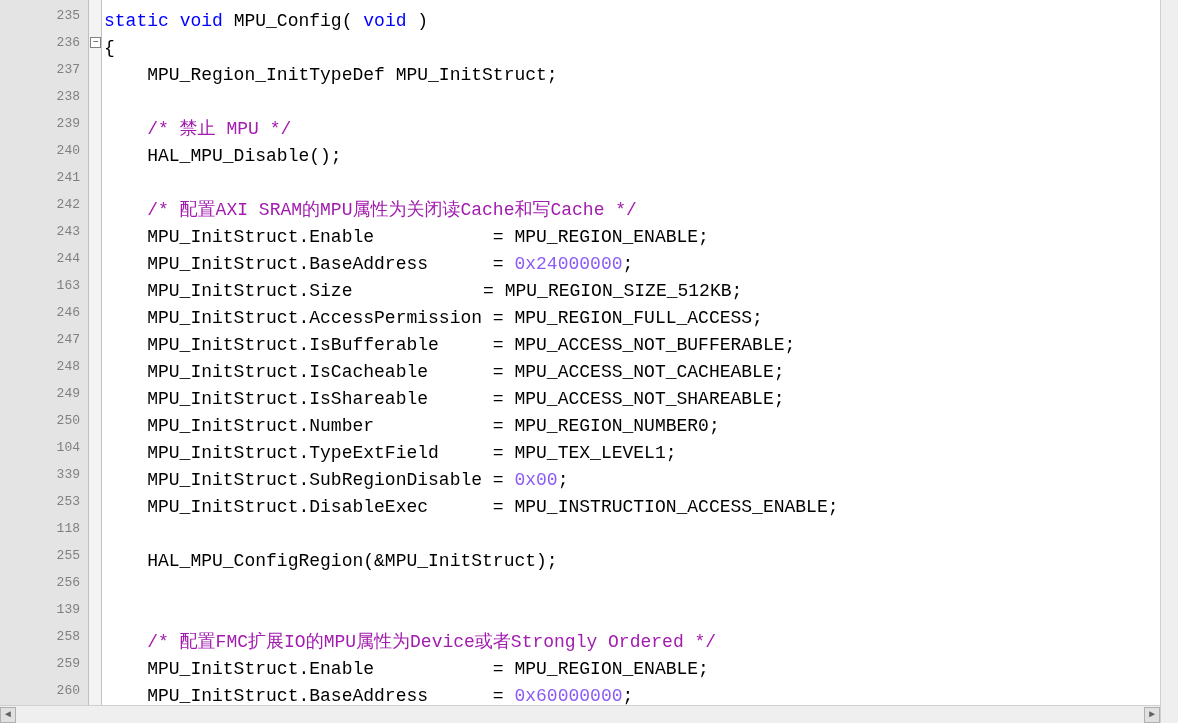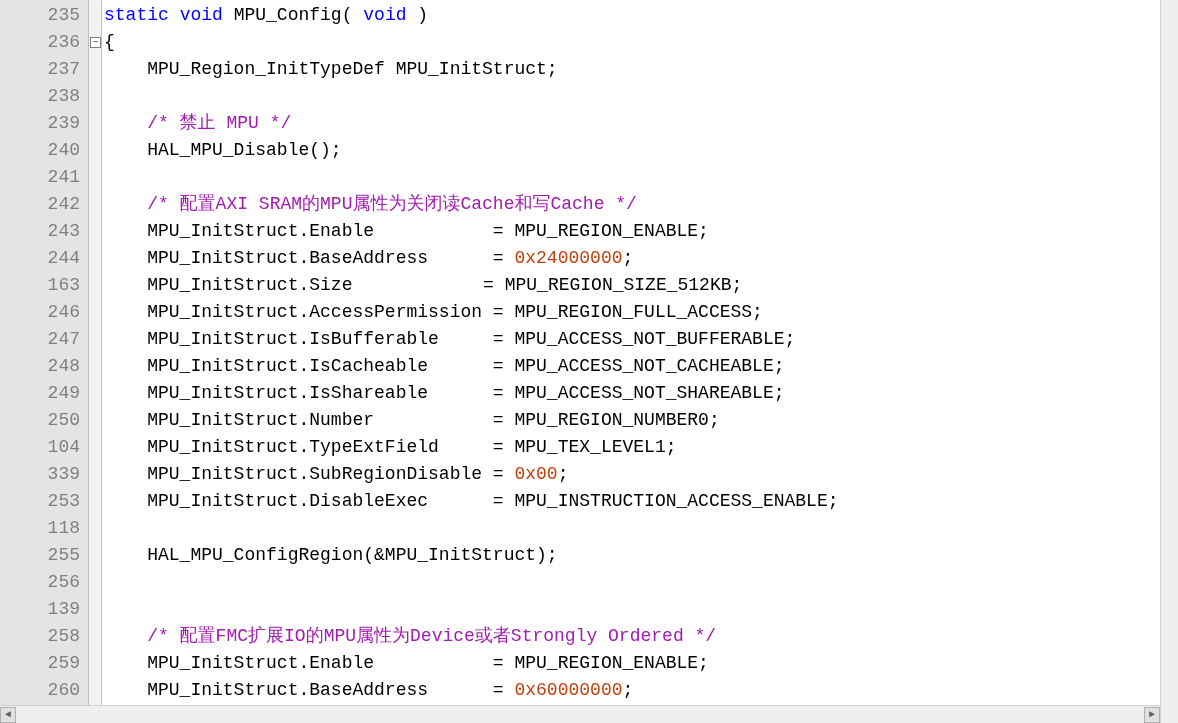--- a/index.html
+++ b/index.html
@@ -23,21 +23,21 @@
     text-align: right;
     padding-top: 2px;
     flex-shrink: 0;
     user-select: none;
   }
   .gutter .ln {
     height: 27px;
     line-height: 27px;
     padding-right: 8px;
     color: #808080;
-    font-size: 18px;
+    font-size: 13px;
   }
   .fold-col {
     width: 14px;
     background: #f3f3f3;
     border-left: 1px solid #c0c0c0;
     border-right: 1px solid #c0c0c0;
     flex-shrink: 0;
     position: relative;
   }
   .fold-marker {
@@ -47,33 +47,33 @@
     height: 11px;
     border: 1px solid #808080;
     background: #ffffff;
     font-size: 10px;
     line-height: 9px;
     text-align: center;
     color: #404040;
   }
   .code {
     flex: 1;
-    padding-top: 2px;
+    padding-top: 8px;
     padding-left: 2px;
     white-space: pre;
     overflow: hidden;
   }
   .code .line {
     height: 27px;
     line-height: 27px;
     color: #000000;
   }
   .kw   { color: #0000ff; }
   .cmt  { color: #a21caf; }
-  .num  { color: #c2410c; }
+  .num  { color: #8b5cf6; }
   .caret {
     display: inline-block;
     width: 1px;
     height: 20px;
     vertical-align: -3px;
   }
   .scrollbar-right {
     width: 18px;
     background: #efefef;
     border-left: 1px solid #d0d0d0;

